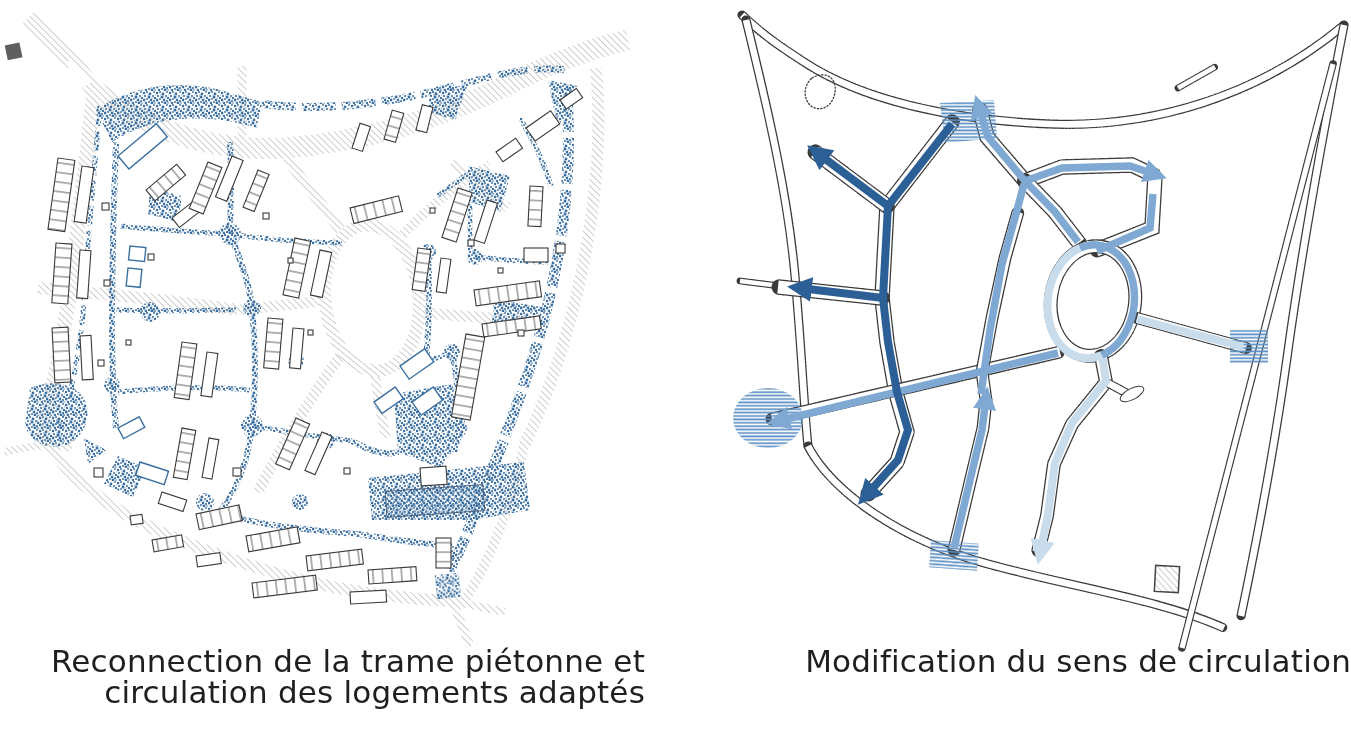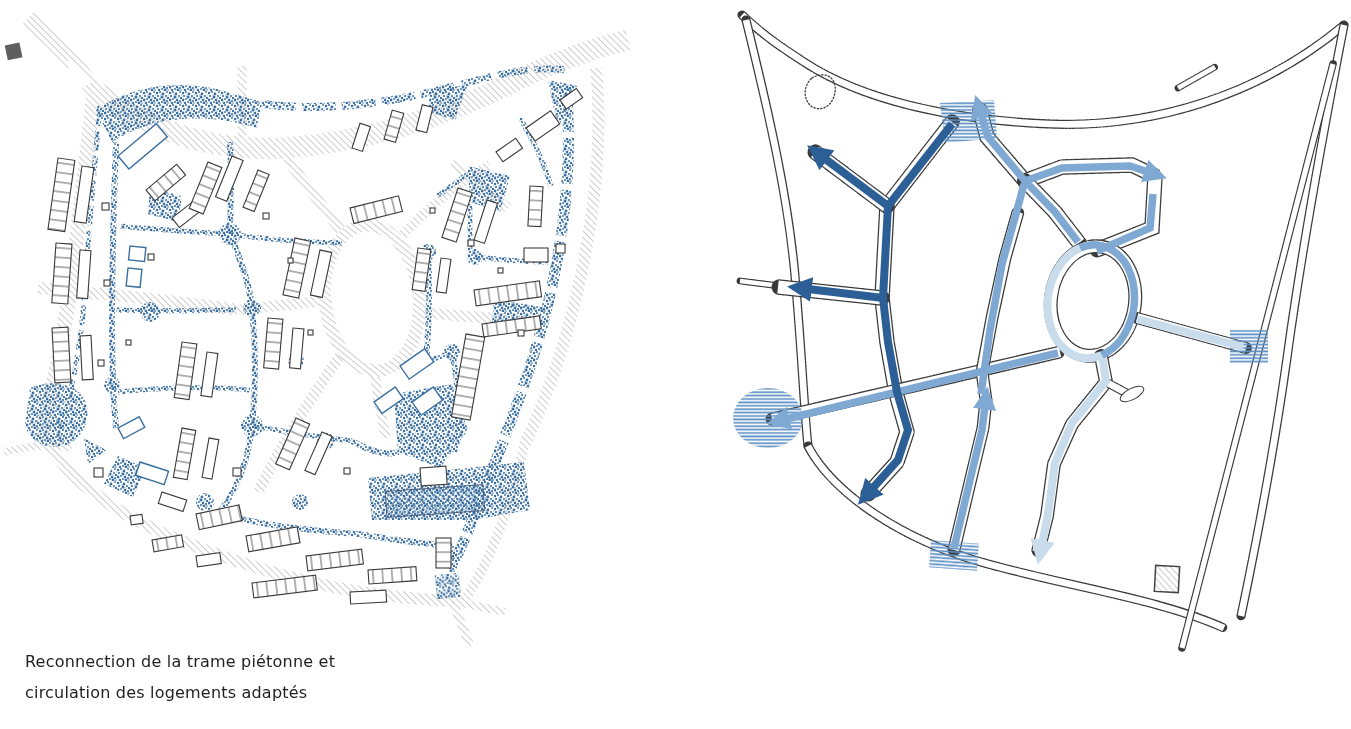--- a/index.html
+++ b/index.html
@@ -1,20 +1,20 @@
 <!DOCTYPE html>
 <html style="--caption-ink: #1f1f1f; --road-hatch: #bdbdbd; --pedestrian-blue: #3a6fa0; --flow-strong: #2b5f95; --flow-medium: #7fa9d2; --flow-light: #c9dcec; --crossing-stripe: #5b8fc4; --map-outline: #3a3a3a;"><head>
 <meta charset="utf-8">
 <style>
   html,body{margin:0;padding:0;background:#fff;}
   #stage{position:relative;width:1351px;height:729px;background:#fff;overflow:hidden;
          font-family:"DejaVu Sans","Liberation Sans",sans-serif;}
   #figure-svg{position:absolute;left:0;top:0;}
-  .cap{position:absolute;top:646px;text-align:left;color:var(--caption-ink,#1f1f1f);
-       font-size:16px;line-height:31px;letter-spacing:.2px;}
+  .cap{position:absolute;top:646px;text-align:right;color:var(--caption-ink,#1f1f1f);
+       font-size:31px;line-height:31px;letter-spacing:.2px;}
   #cap-left{left:25px;width:620px;}
   #cap-right{left:700px;width:651px;}
   
   .road{fill:none;stroke:url(#hatchG);}
   .stipF{fill:url(#stip);stroke:none;}
   .stipS{fill:none;stroke:url(#stip);}
   .bld{fill:#fff;stroke:var(--map-outline,#3a3a3a);stroke-width:1.1;}
   .bldB{fill:#fff;stroke:var(--pedestrian-blue,#3a6fa0);stroke-width:1.4;}
   .cellsV{fill:url(#cellsV);stroke:none;}
   .cellsH{fill:url(#cellsH);stroke:none;}
@@ -461,14 +461,17 @@
       <path class="fD" d="M188,206 L124,158" marker-end="url(#mD)"></path>
       <path class="fD" d="M183,298 L108,289" marker-end="url(#mD)"></path>
     </g>
   </g>
 </svg>
 
 <div id="cap-left" class="cap">
   <div>Reconnection de la trame piétonne et</div>
   <div>circulation des logements adaptés</div>
 </div>
-
+<div id="cap-right" class="cap">
+  <div>Modification du sens de circulation</div>
 </div>
 
+</div>
+
 </body></html>

